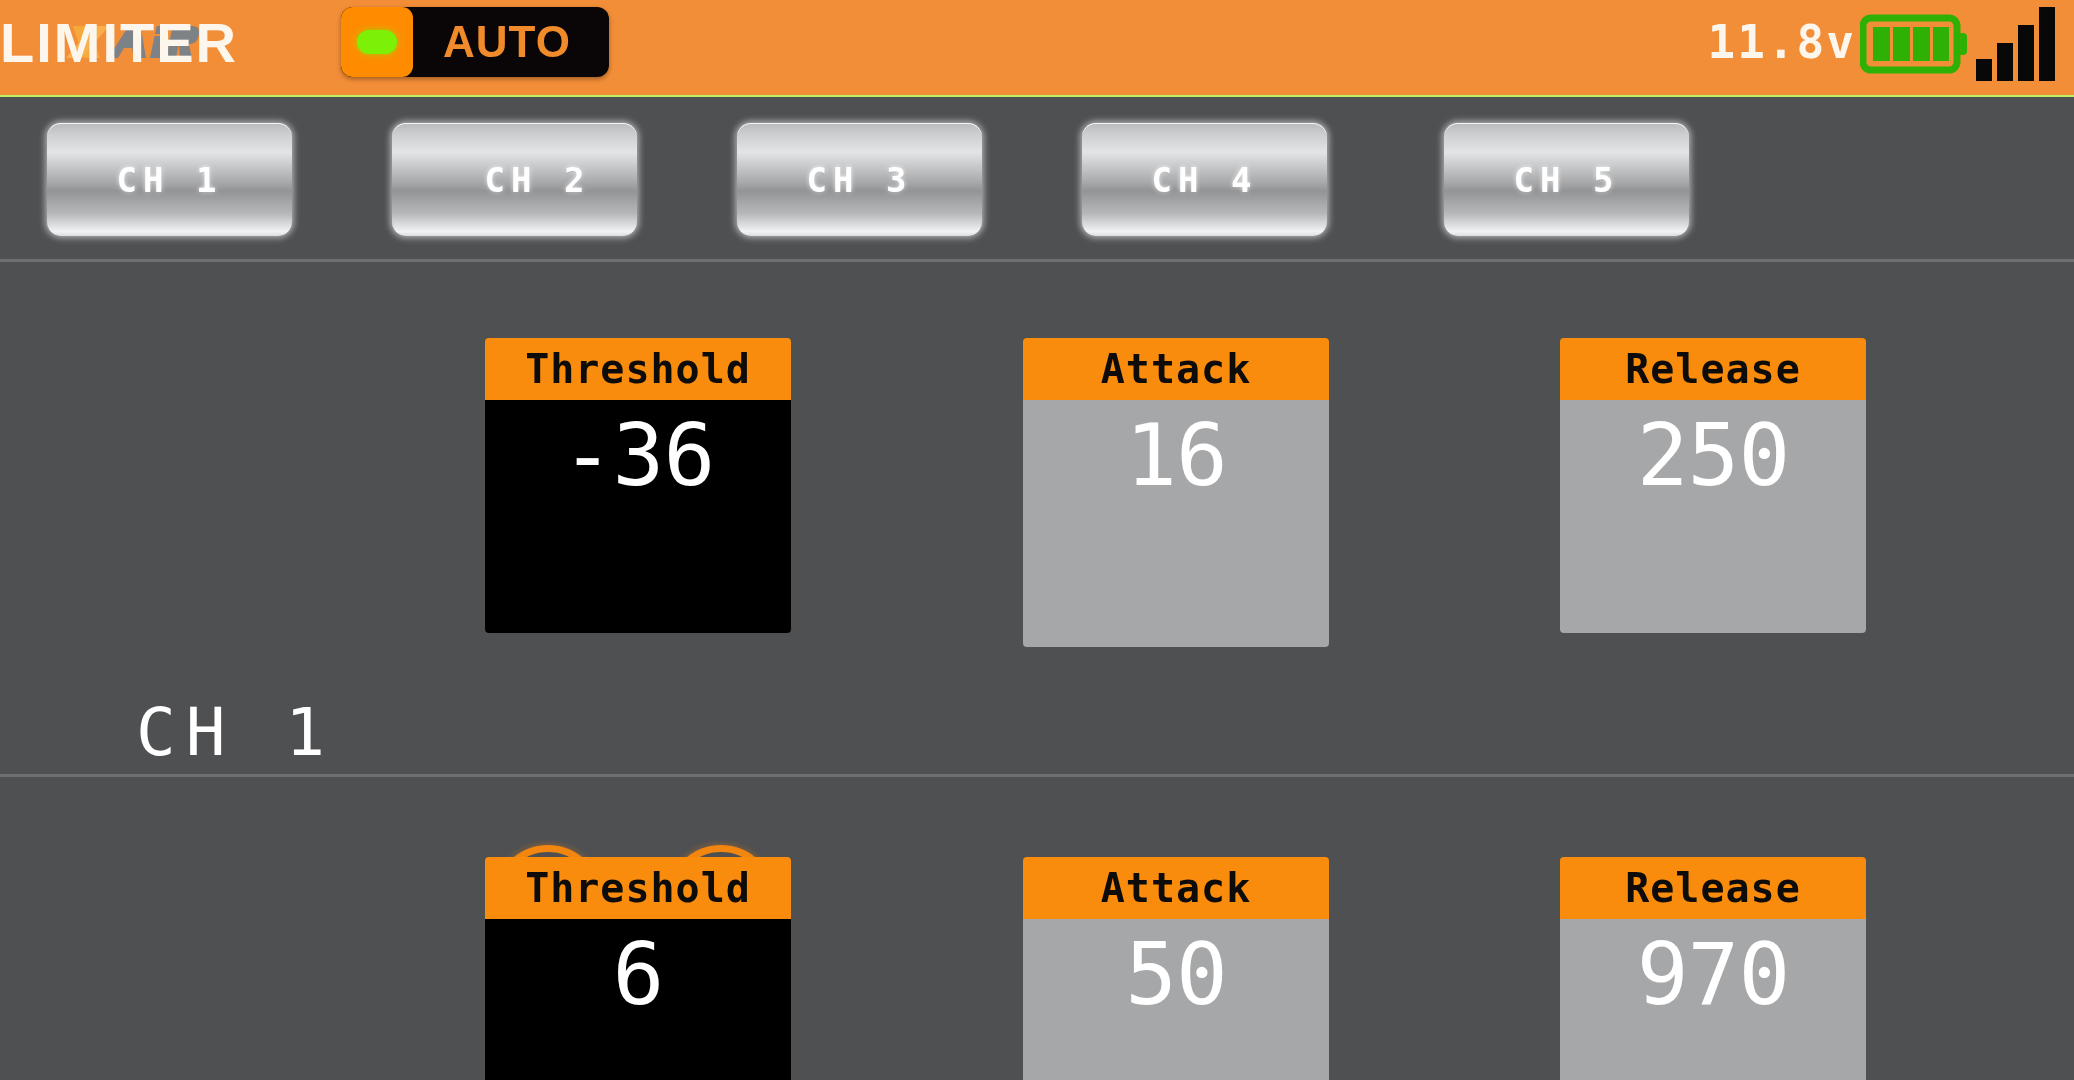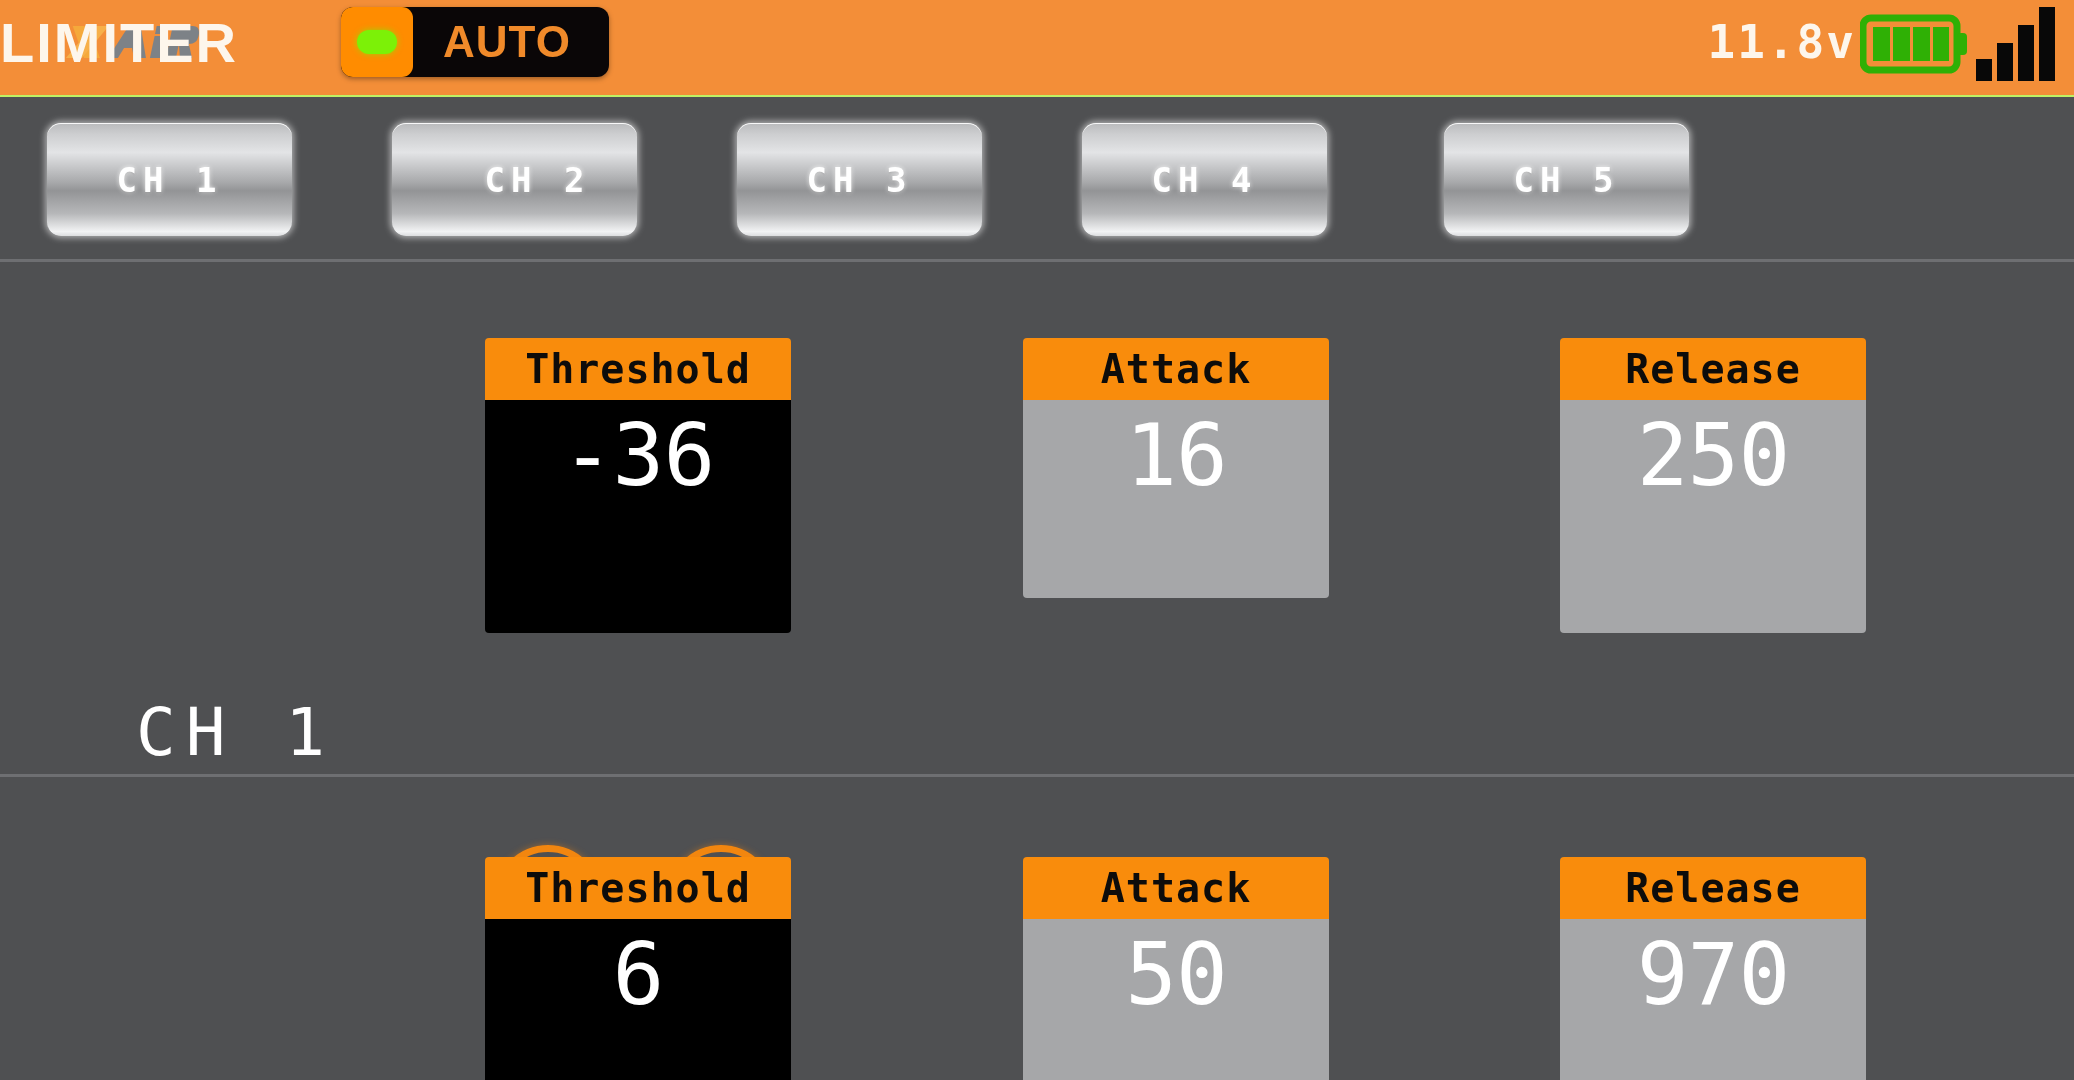--- a/index.html
+++ b/index.html
@@ -337,21 +337,21 @@
     </div>
     <div class="stepper" style="left:667px; top:583px;">
       <div class="stepper-glyph">
         <div class="bar-h"></div>
           <div class="bar-v"></div>
       </div>
     </div>
 
     <div class="param normal" style="left:1023px; top:76px;">
       <div class="param-head">Attack</div>
-      <div class="param-body" style="height:198px;">
+      <div class="param-body" style="height:247px;">
         <div class="param-value">16</div>
       </div>
     </div>
 
     <div class="param normal" style="left:1560px; top:76px;">
       <div class="param-head">Release</div>
       <div class="param-body" style="height:233px;">
         <div class="param-value">250</div>
       </div>
     </div>

